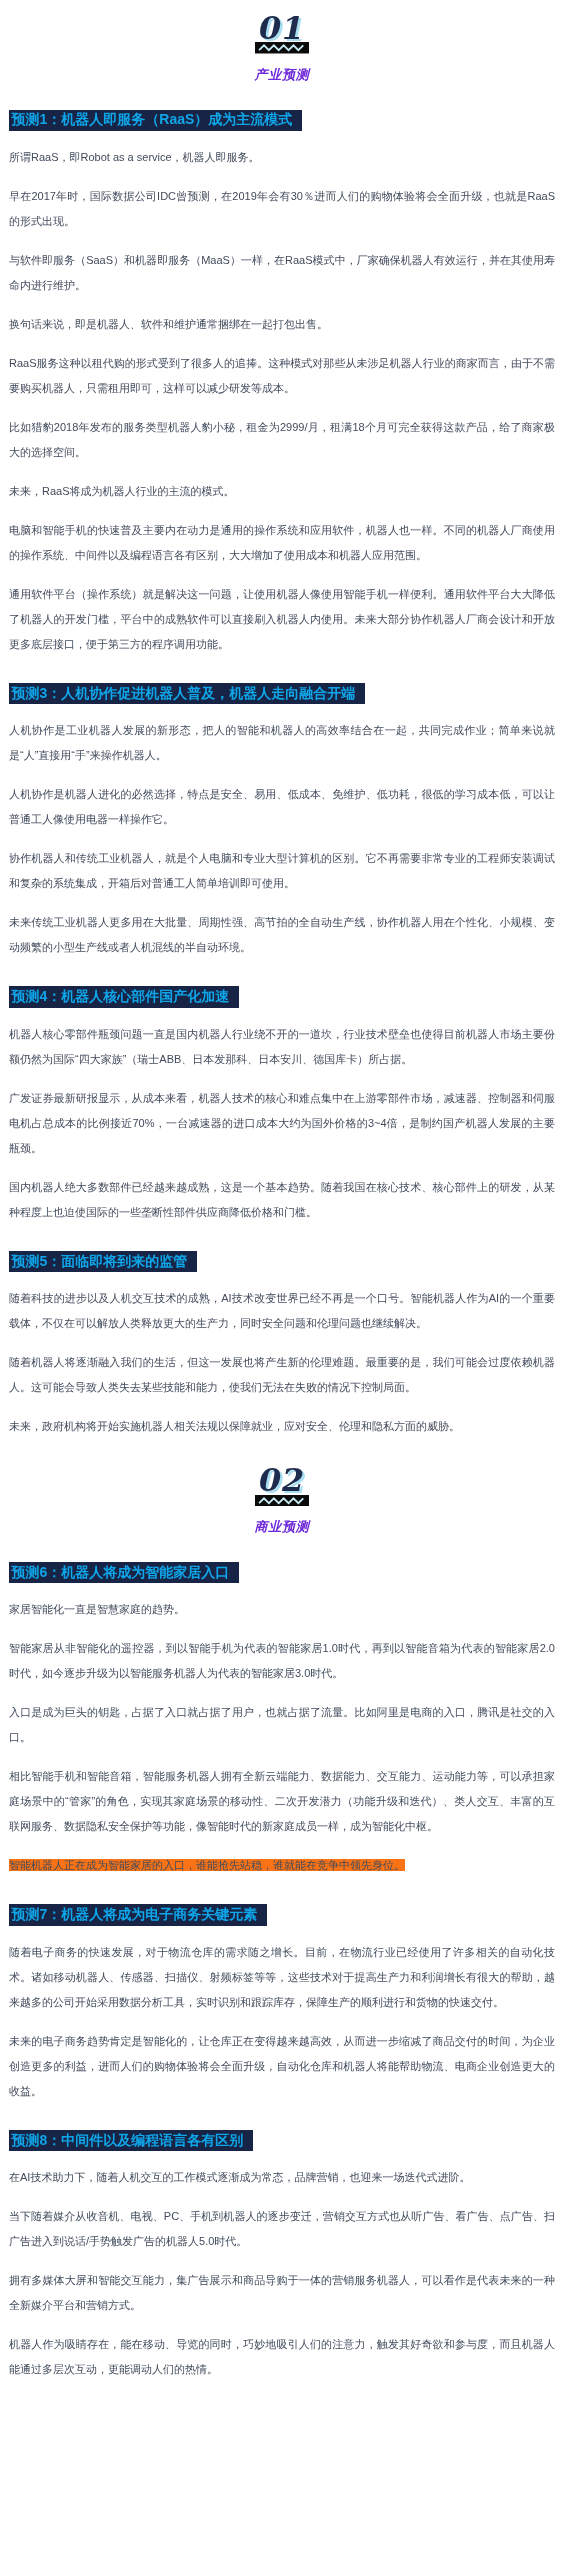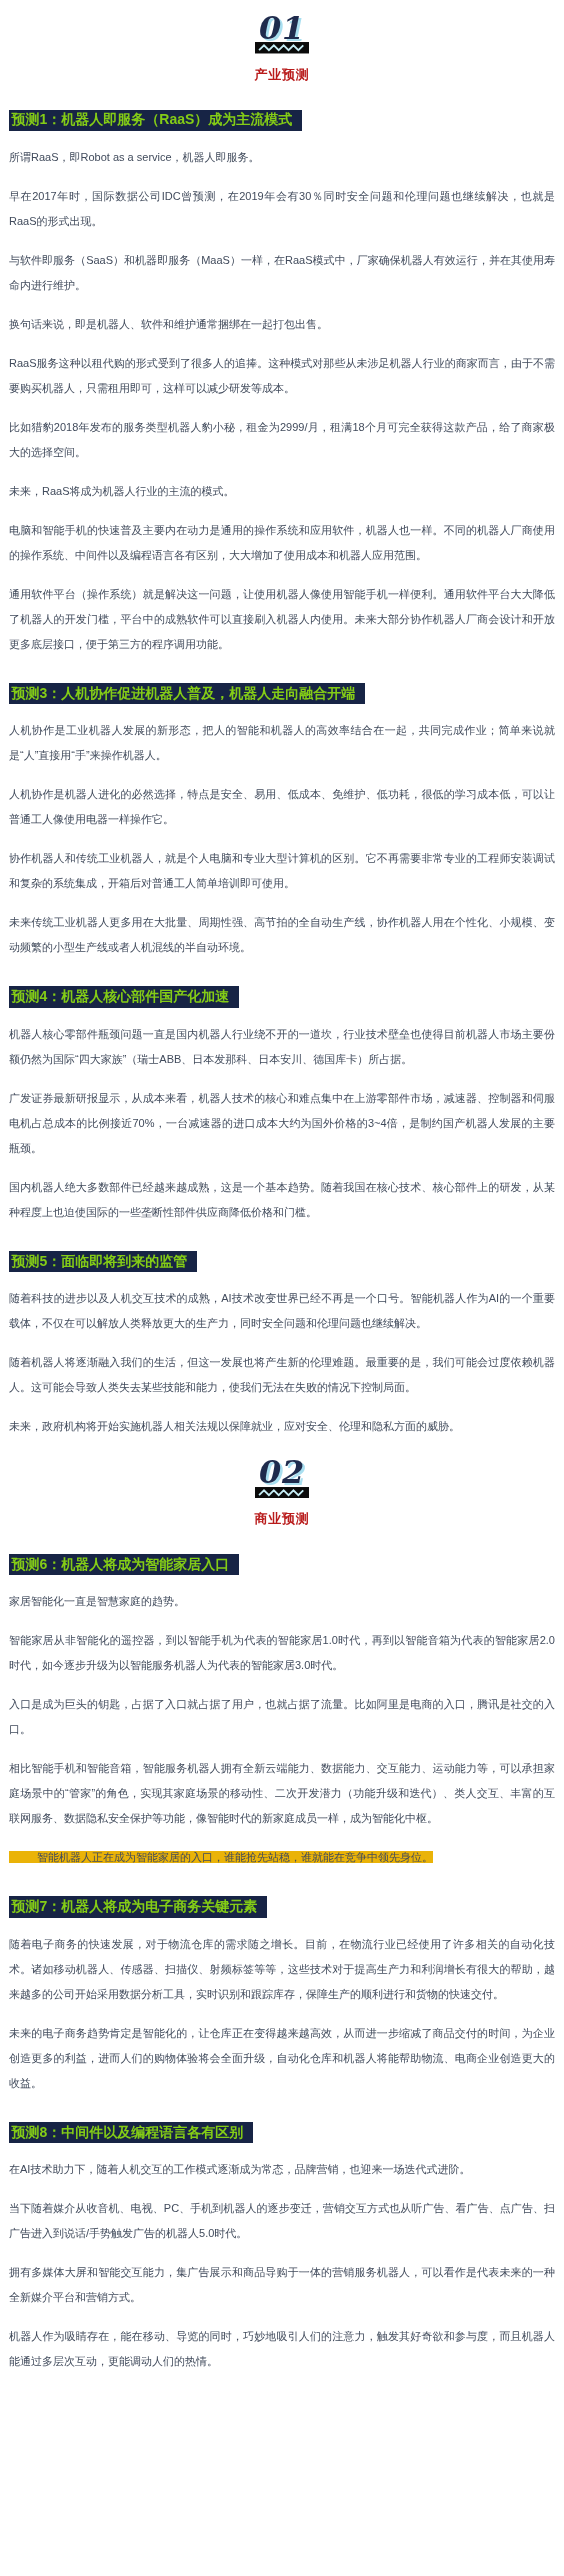--- a/index.html
+++ b/index.html
@@ -15,21 +15,21 @@
     box-sizing: border-box;
     width: 564px;
     padding: 10px 9px 20px 9px;
   }
   
   .section-head {
     text-align: center;
     margin: 5px 0 25px 0;
   }
   .section-head.second {
-    margin-top: 20px;
+    margin-top: 28px;
   }
   .sec-num {
     display: block;
     font-family: "DejaVu Serif", serif;
     font-style: italic;
     font-weight: bold;
     font-size: 32px;
     line-height: 26px;
     color: #1f2b4d;
     text-shadow: 2.5px 1.6px 0 #a9dff0;
@@ -38,62 +38,62 @@
   .zigzag-wrap {
     display: block;
     height: 11.5px;
     margin-top: 0.8px;
   }
   .sec-title {
     display: block;
     margin-top: 12.4px;
     font-size: 13px;
     font-weight: bold;
-    color: #b91c1c;
+    color: #6d28d9;
     letter-spacing: 0.8px;
+    font-style: italic;
   }
   
   h2.pred-heading {
     display: table;
     background: #172445;
-    color: #84cc16;
+    color: #0ea5e9;
     font-size: 14px;
     font-weight: bold;
     line-height: 19px;
     padding: 0.8px 10px 1.6px 2.5px;
     margin: 26px 0 11.5px 0;
   }
   
   p.para {
     font-size: 11px;
     line-height: 25px;
     color: #414b5c;
     text-align: justify;
     margin: 14px 0;
   }
   p.para .hl-mark {
-    background: #eab308;
-    padding-left: 28px;
+    background: #f97316;
   }
 </style>
 </head>
 <body>
 
 <main class="page">
     <div class="section-head">
       <span class="sec-num">01</span>
       <span class="zigzag-wrap"><svg width="54" height="11.5" viewBox="0 0 66 14">
           <rect x="0" y="0" width="66" height="14" fill="#0b0b0b"></rect>
           <polyline points="5,10 11,4 17,10 23,4 29,10 35,4 41,10 47,4 53,10 59,4" fill="none" stroke="#c5ecf4" stroke-width="2.2"></polyline>
         </svg></span>
       <span class="sec-title">产业预测</span>
     </div>
     <h2 class="pred-heading">预测1：机器人即服务（RaaS）成为主流模式</h2>
     <p class="para">所谓RaaS，即Robot as a service，机器人即服务。</p>
-    <p class="para">早在2017年时，国际数据公司IDC曾预测，在2019年会有30％同时安全问题和伦理问题也继续解决，也就是RaaS的形式出现。</p>
+    <p class="para">早在2017年时，国际数据公司IDC曾预测，在2019年会有30％进而人们的购物体验将会全面升级，也就是RaaS的形式出现。</p>
     <p class="para">与软件即服务（SaaS）和机器即服务（MaaS）一样，在RaaS模式中，厂家确保机器人有效运行，并在其使用寿命内进行维护。</p>
     <p class="para">换句话来说，即是机器人、软件和维护通常捆绑在一起打包出售。</p>
     <p class="para">RaaS服务这种以租代购的形式受到了很多人的追捧。这种模式对那些从未涉足机器人行业的商家而言，由于不需要购买机器人，只需租用即可，这样可以减少研发等成本。</p>
     <p class="para">比如猎豹2018年发布的服务类型机器人豹小秘，租金为2999/月，租满18个月可完全获得这款产品，给了商家极大的选择空间。</p>
     <p class="para">未来，RaaS将成为机器人行业的主流的模式。</p>
     <p class="para">电脑和智能手机的快速普及主要内在动力是通用的操作系统和应用软件，机器人也一样。不同的机器人厂商使用的操作系统、中间件以及编程语言各有区别，大大增加了使用成本和机器人应用范围。</p>
     <p class="para">通用软件平台（操作系统）就是解决这一问题，让使用机器人像使用智能手机一样便利。通用软件平台大大降低了机器人的开发门槛，平台中的成熟软件可以直接刷入机器人内使用。未来大部分协作机器人厂商会设计和开放更多底层接口，便于第三方的程序调用功能。</p>
     <h2 class="pred-heading">预测3：人机协作促进机器人普及，机器人走向融合开端</h2>
     <p class="para">人机协作是工业机器人发展的新形态，把人的智能和机器人的高效率结合在一起，共同完成作业；简单来说就是“人”直接用“手”来操作机器人。</p>
     <p class="para">人机协作是机器人进化的必然选择，特点是安全、易用、低成本、免维护、低功耗，很低的学习成本低，可以让普通工人像使用电器一样操作它。</p>

